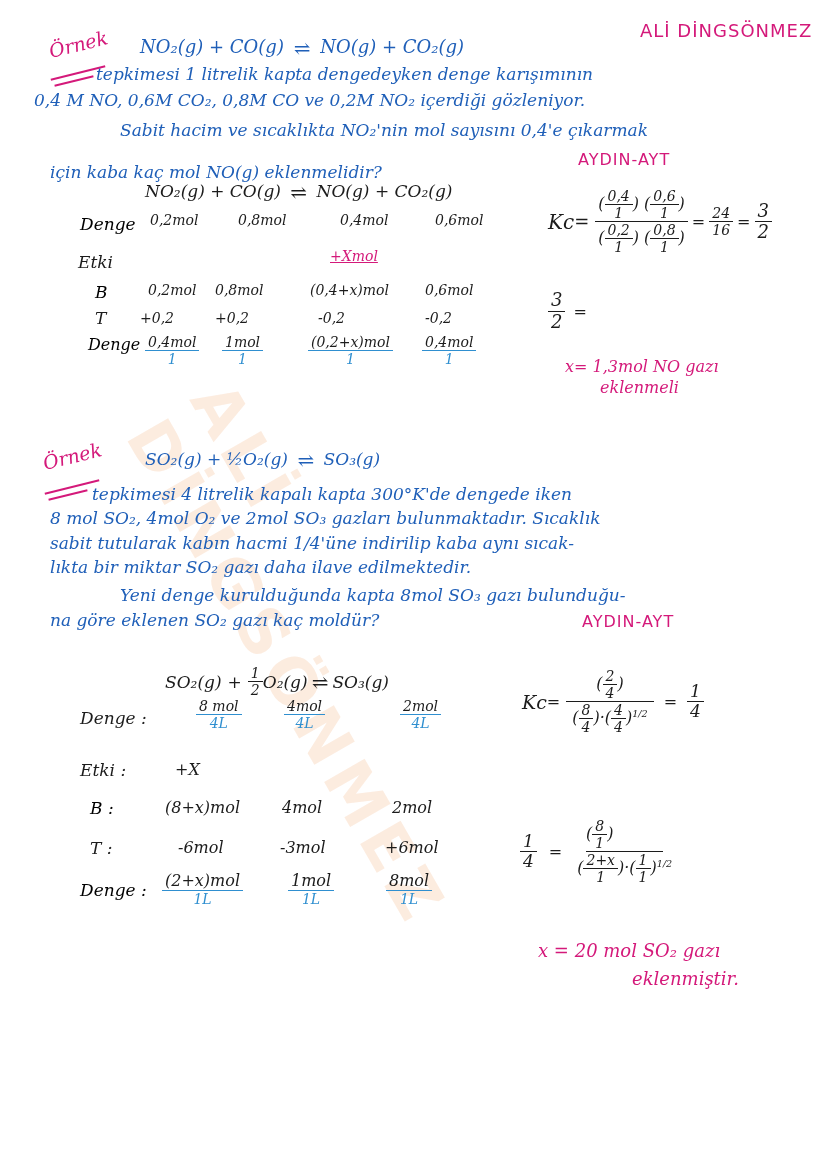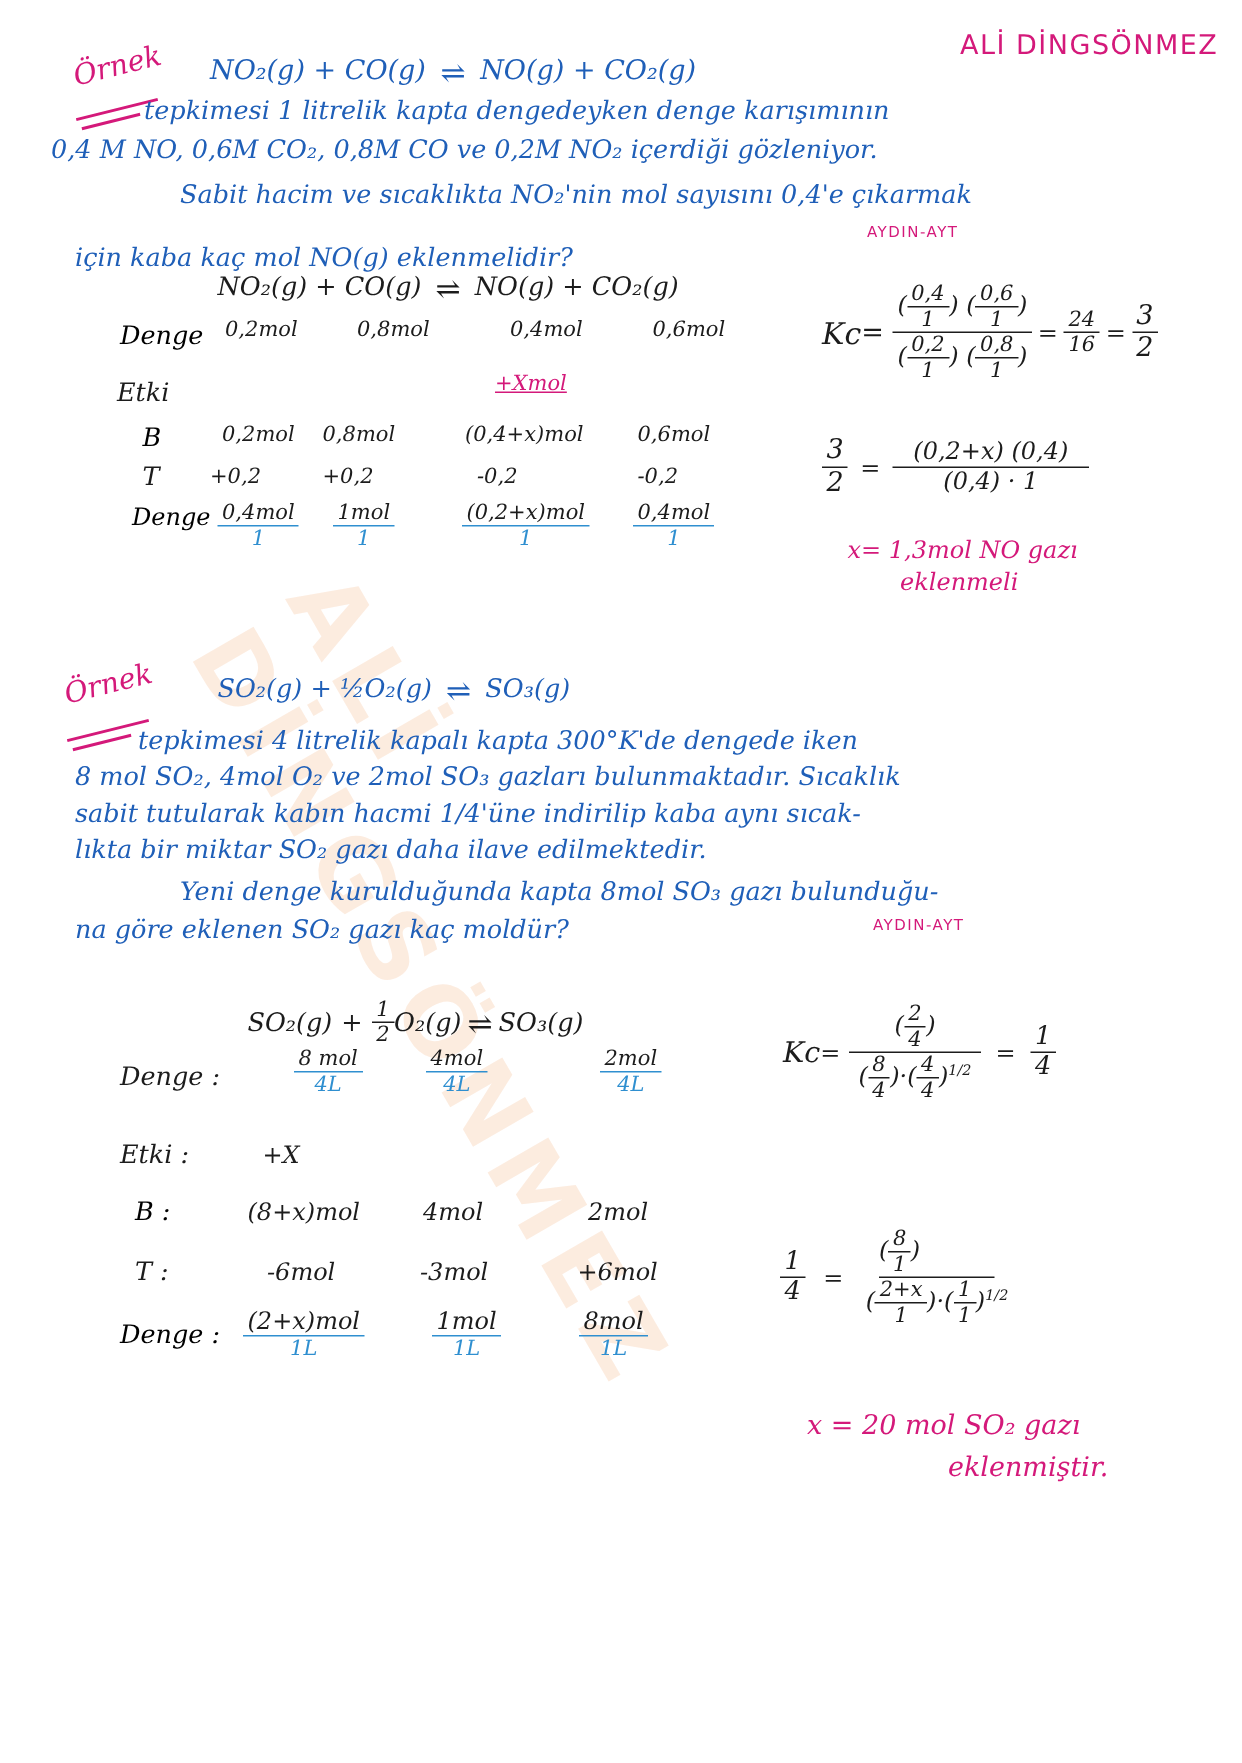--- a/index.html
+++ b/index.html
@@ -8,21 +8,21 @@
   .abs { position:absolute; white-space:nowrap; }
   .blue { color:#1f5fb8; }
   .black { color:#1c1c1c; }
   .pink { color:#d4197a; }
   .green { color:#000000; }
   .lblue { color:#2f8fd0; }
   .hand { font-family:"DejaVu Serif", serif; font-style:italic; }
   .t18 { font-size:18px; }
   .t17 { font-size:17px; }
   .t16 { font-size:16px; }
-  .t15 { font-size:10px; }
+  .t15 { font-size:16px; }
   .t14 { font-size:14px; }
   sup { font-size:0.6em; }
   .ornek { font-size:19px; transform:rotate(-14deg); transform-origin:left bottom; }
   .ornek-underline { position:absolute; height:2px; background:#d4197a; transform:rotate(-14deg); }
   .watermark { position:absolute; left:240px; top:370px; font-size:64px; font-weight:bold; color:#f7c9a6;
                opacity:0.35; transform:rotate(60deg); transform-origin:left top; letter-spacing:8px; }
   .frac { display:inline-flex; flex-direction:column; align-items:center; vertical-align:middle; }
   .frac .num { border-bottom:1.5px solid currentColor; padding:0 3px; line-height:1.15; }
   .frac .den { line-height:1.15; padding:0 3px; }
   .arrow { display:inline-block; font-size:20px; vertical-align:middle; margin:0 4px; }
@@ -143,24 +143,20 @@
       <span class="den">2</span>
     </span>
 </div>
 
 <div class="abs black t16 hand" style="left:548px; top:290px; display:flex; align-items:center;">
   <span class="frac" style="font-size:18px;">
       <span class="num">3</span>
       <span class="den">2</span>
     </span>
   <span style="margin:0 8px;">=</span>
-  <span class="frac">
-      <span class="num" style="padding:0 14px;">(0,2+x) (0,4)</span>
-      <span class="den">(0,4) · 1</span>
-    </span>
 </div>
 
 <div class="abs pink t16 hand" style="left:565px; top:357px;">x= 1,3mol NO gazı</div>
 <div class="abs pink t16 hand" style="left:600px; top:378px;">eklenmeli</div>
 
 <div class="abs pink ornek hand" style="left:46px; top:452px;">Örnek</div>
 <div class="ornek-underline" style="left:44px; top:486px; width:56px;"></div>
 <div class="ornek-underline" style="left:48px; top:494px; width:40px;"></div>
 
 <div class="abs blue t17 hand" style="left:145px; top:448px;">

